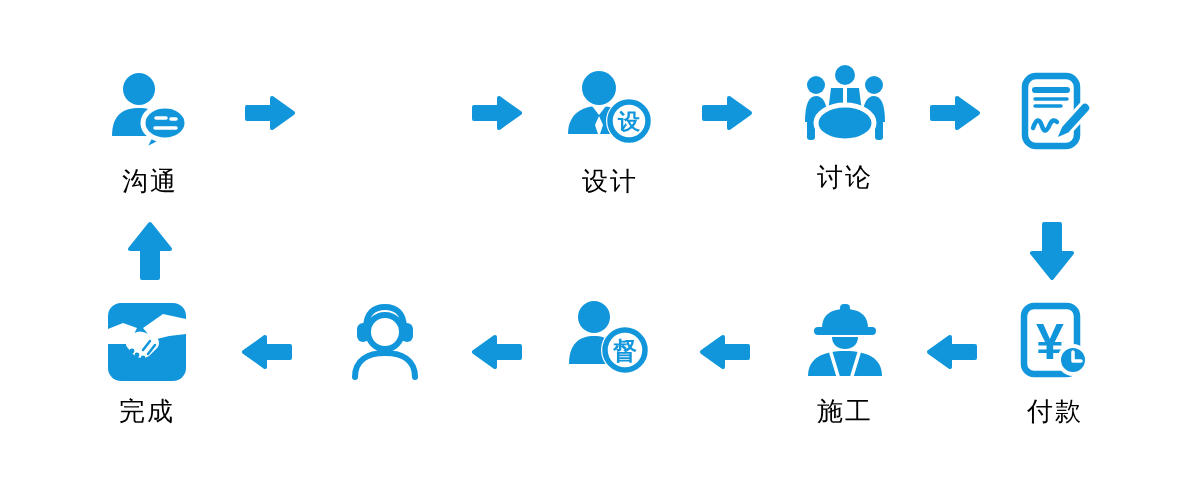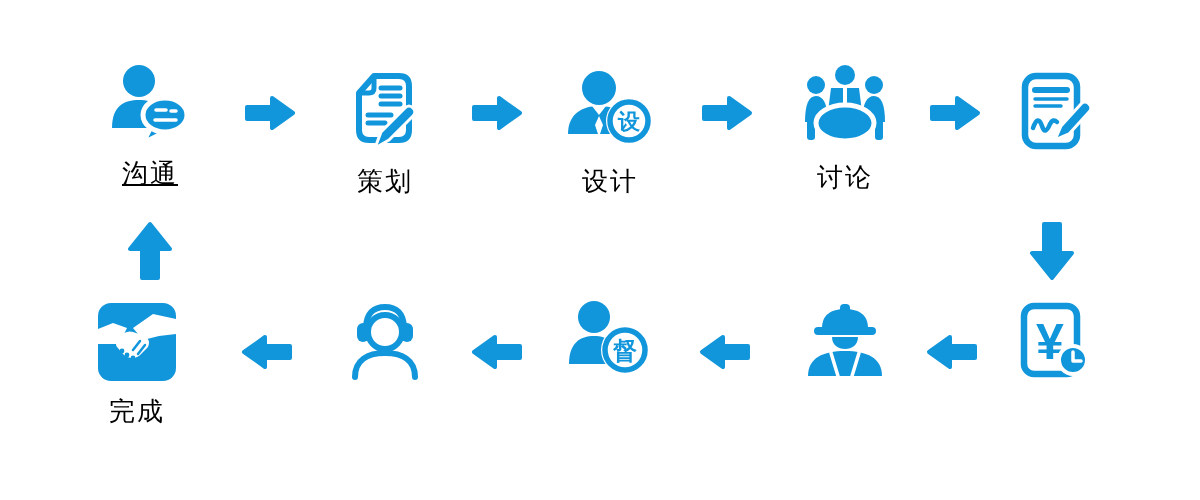--- a/index.html
+++ b/index.html
@@ -25,55 +25,40 @@
   }
   .arrow { position:absolute; color:var(--accent); }
   .arrow svg { display:block; }
   .badge-text { font-family:"Liberation Sans","DejaVu Sans",sans-serif; }
 </style>
 </head>
 <body>
 
 <div class="canvas">
 
-  <div class="step" style="left:80px; top:60px;text-decoration:underline;">
+  <div class="step" style="left:80px; top:68px;">
     <div class="icon">
       <svg viewBox="0 0 88 88">
         <circle cx="33" cy="21" r="16" fill="currentColor"></circle>
         <path d="M6 68 C6 46 18 40 33 40 C48 40 60 46 60 68 Z" fill="currentColor"></path>
         <path d="M47 66 L40 80 L58 71 Z" fill="currentColor" stroke="#fff" stroke-width="2"></path>
         <ellipse cx="59" cy="55" rx="22" ry="17" fill="currentColor" stroke="#fff" stroke-width="5"></ellipse>
         <path d="M50 50 h10 m5 1 h5" stroke="#fff" stroke-width="3.5" stroke-linecap="round" fill="none"></path>
         <path d="M49 60 h21" stroke="#fff" stroke-width="3.5" stroke-linecap="round" fill="none"></path>
       </svg>
     </div>
     <div class="label">沟通</div>
   </div>
 
   <div class="arrow" style="left:244px; top:93px;">
     <svg width="52" height="40" viewBox="0 0 52 40">
       <path d="M3 14 H28 V5 L49 20 L28 35 V26 H3 Z" fill="currentColor" stroke="currentColor" stroke-width="4" stroke-linejoin="round"></path>
     </svg>
   </div>
 
-  <div class="step" style="left:315px; top:68px;">
-    <div class="icon">
-      <svg viewBox="0 0 88 88">
-        <path d="M33 8 H58 Q68 8 68 18 V62 Q68 72 58 72 H28 Q18 72 18 62 V25 Z" fill="none" stroke="currentColor" stroke-width="6" stroke-linejoin="round"></path>
-        <path d="M33 10 V20 Q33 25 28 25 H19" fill="none" stroke="currentColor" stroke-width="5" stroke-linejoin="round"></path>
-        <path d="M40 20 H59" stroke="currentColor" stroke-width="5" stroke-linecap="round"></path>
-        <path d="M40 28 H59" stroke="currentColor" stroke-width="5" stroke-linecap="round"></path>
-        <path d="M40 36 H59" stroke="currentColor" stroke-width="5" stroke-linecap="round"></path>
-        <path d="M27 47 H50" stroke="currentColor" stroke-width="5" stroke-linecap="round"></path>
-        <path d="M27 55 H44" stroke="currentColor" stroke-width="5" stroke-linecap="round"></path>
-        <path d="M34 80 L40 64 L64 40 Q68 36 72 40 Q76 44 72 48 L48 72 Z" fill="currentColor" stroke="#fff" stroke-width="3" stroke-linejoin="round"></path>
-      </svg>
-    </div>
-    <div class="label">策划</div>
-  </div>
 
   <div class="arrow" style="left:471px; top:93px;">
     <svg width="52" height="40" viewBox="0 0 52 40">
       <path d="M3 14 H28 V5 L49 20 L28 35 V26 H3 Z" fill="currentColor" stroke="currentColor" stroke-width="4" stroke-linejoin="round"></path>
     </svg>
   </div>
 
   <div class="step" style="left:540px; top:68px;">
     <div class="icon">
       <svg viewBox="0 0 88 88">
@@ -137,21 +122,21 @@
       <path d="M15 3 H31 V32 H43 L23 57 L3 32 H15 Z" fill="currentColor" stroke="currentColor" stroke-width="4" stroke-linejoin="round"></path>
     </svg>
   </div>
 
   <div class="arrow" style="left:127px; top:221px;">
     <svg width="46" height="60" viewBox="0 0 46 60">
       <path d="M15 57 H31 V28 H43 L23 3 L3 28 H15 Z" fill="currentColor" stroke="currentColor" stroke-width="4" stroke-linejoin="round"></path>
     </svg>
   </div>
 
-  <div class="step" style="left:67px; top:298px;text-align:center;">
+  <div class="step" style="left:77px; top:298px;text-align:center;">
     <div class="icon">
       <svg viewBox="0 0 88 88">
         <rect x="5" y="5" width="78" height="78" rx="13" fill="currentColor"></rect>
         <path d="M83 21 L60 16 L40 30 L50 42 L66 38 L83 36 Z" fill="#fff"></path>
         <path d="M5 31 L20 25 L34 30 L26 46 L5 46 Z" fill="#fff"></path>
         <path d="M26 40 Q32 32 40 34 L52 38 Q58 42 55 49 L46 58 Q38 63 31 57 L24 49 Q21 44 26 40 Z" fill="#fff"></path>
         <path d="M47 43 l-7 9" stroke="currentColor" stroke-width="2.5" stroke-linecap="round"></path>
         <path d="M52 47 l-7 9" stroke="currentColor" stroke-width="2.5" stroke-linecap="round"></path>
         <circle cx="29" cy="53" r="2.4" fill="currentColor"></circle>
         <circle cx="34" cy="57" r="2.4" fill="currentColor"></circle>
@@ -208,32 +193,34 @@
       <svg viewBox="0 0 88 88">
         <rect x="39" y="6" width="10" height="10" rx="4" fill="currentColor"></rect>
         <path d="M21 30 C21 17 30 11 44 11 C58 11 67 17 67 30 Z" fill="currentColor"></path>
         <rect x="13" y="29" width="62" height="8" rx="4" fill="currentColor"></rect>
         <path d="M31 39 C31 47 37 51 44 51 C51 51 57 47 57 39 Z" fill="currentColor"></path>
         <path d="M7 78 C7 60 22 53 44 53 C66 53 81 60 81 78 Z" fill="currentColor"></path>
         <path d="M30 55 L37 78" stroke="#fff" stroke-width="3.5" stroke-linecap="round"></path>
         <path d="M58 55 L51 78" stroke="#fff" stroke-width="3.5" stroke-linecap="round"></path>
       </svg>
     </div>
+    <div class="label">施工</div>
   </div>
 
   <div class="arrow" style="left:926px; top:332px;">
     <svg width="52" height="40" viewBox="0 0 52 40">
       <path d="M49 14 H24 V5 L3 20 L24 35 V26 H49 Z" fill="currentColor" stroke="currentColor" stroke-width="4" stroke-linejoin="round"></path>
     </svg>
   </div>
 
   <div class="step" style="left:985px; top:298px;">
     <div class="icon">
       <svg viewBox="0 0 88 88">
         <rect x="13" y="8" width="53" height="68" rx="10" fill="none" stroke="currentColor" stroke-width="6.5"></rect>
         <text class="badge-text" x="39" y="61" text-anchor="middle" font-size="50" font-weight="bold" fill="currentColor">¥</text>
         <circle cx="62" cy="62" r="14" fill="currentColor" stroke="#fff" stroke-width="4"></circle>
         <path d="M62 54 V63 H70" fill="none" stroke="#fff" stroke-width="3.5" stroke-linecap="round" stroke-linejoin="round"></path>
       </svg>
     </div>
+    <div class="label">付款</div>
   </div>
 
 </div>
 
 </body></html>

